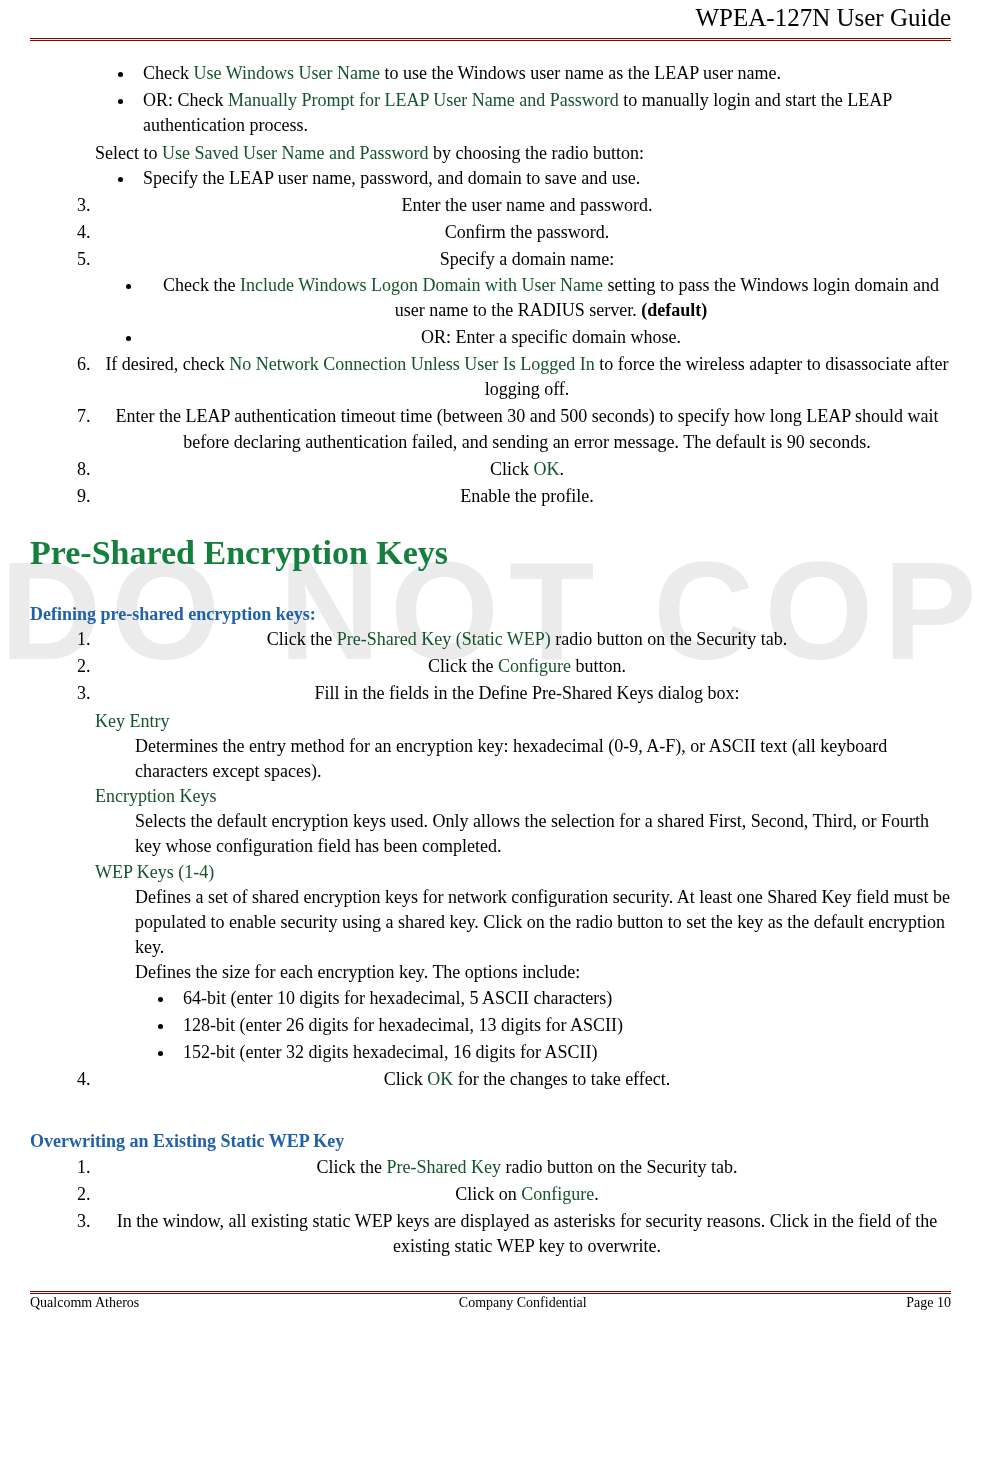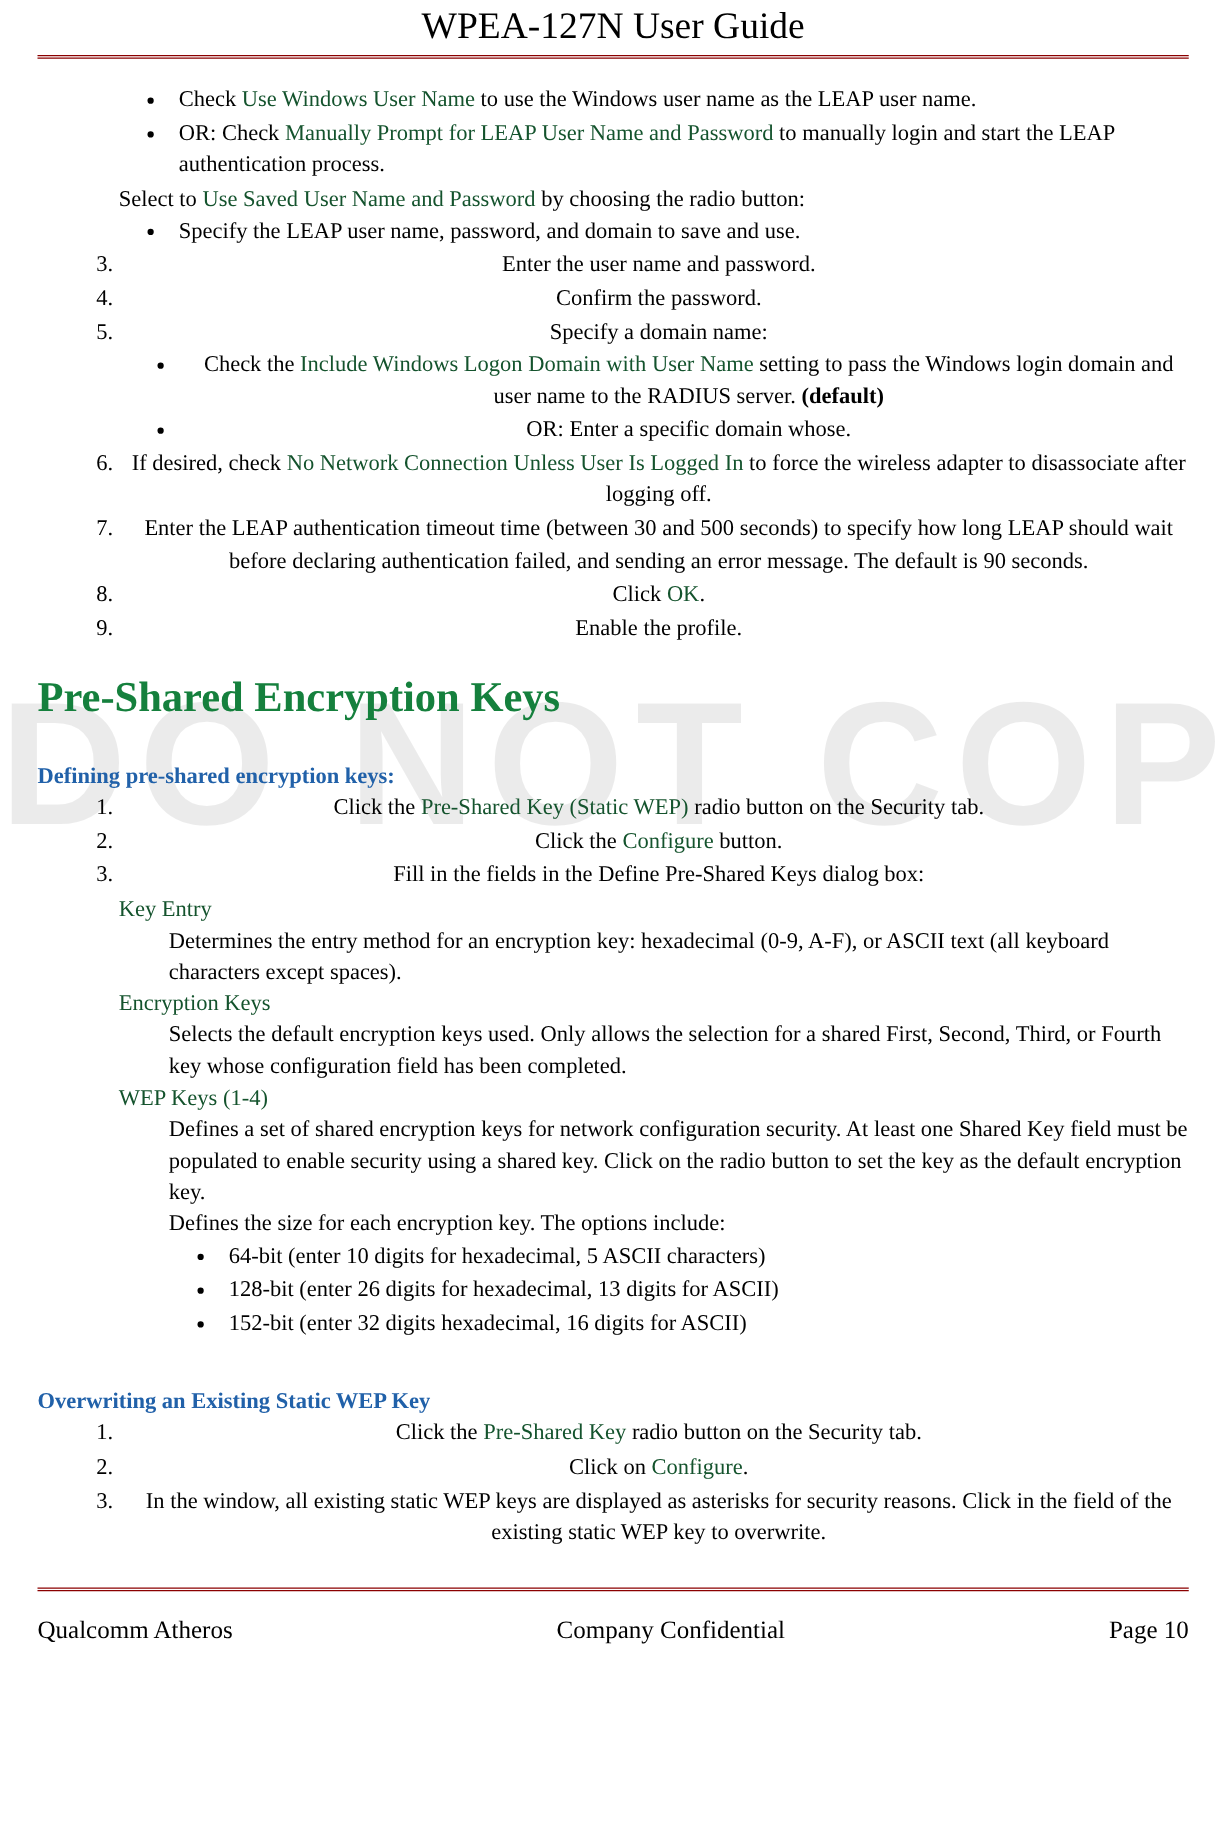--- a/index.html
+++ b/index.html
@@ -26,29 +26,29 @@
       letter-spacing: 10px;
       font-family: Arial, sans-serif;
       z-index: 0;
       white-space: nowrap;
     }
     .content-wrap {
       position: relative;
       z-index: 1;
     }
     .header {
-      text-align: center;
-      font-size: 30px;
+      text-align: right;
+      font-size: 25px;
       padding: 4px 0 6px 0;
       border-bottom: 3px double #8B0000;
     }
     .footer {
       border-top: 3px double #8B0000;
-      padding: 20px 0 10px 0;
-      font-size: 20px;
+      padding: 1px 0 10px 0;
+      font-size: 14px;
       display: flex;
       justify-content: space-between;
     }
     .body {
       padding: 20px 0 30px 0;
       font-size: 18px;
       line-height: 1.4;
     }
     .section-title {
       color: #15803d;
@@ -177,20 +177,25 @@
 
       <div class="def">
         <span>Defines the size for each encryption key. The options include:</span>
         <ul class="bullet" style="margin-left:40px;">
           <li>64-bit (enter 10 digits for hexadecimal, 5 ASCII characters)</li>
           <li>128-bit (enter 26 digits for hexadecimal, 13 digits for ASCII)</li>
           <li>152-bit (enter 32 digits hexadecimal, 16 digits for ASCII)</li>
         </ul>
       </div>
 
+      <ol class="num" start="4">
+        <li>
+          <span>Click </span><span class="link-text">OK</span><span> for the changes to take effect.</span>
+        </li>
+      </ol>
 
       <div class="after-space"></div>
 
       <div class="sub-title">Overwriting an Existing Static WEP Key</div>
       <ol class="num">
         <li>
           <span>Click the </span><span class="link-text">Pre-Shared Key</span><span> radio button on the Security tab.</span>
         </li>
         <li>
           <span>Click on </span><span class="link-text">Configure</span><span>.</span>

